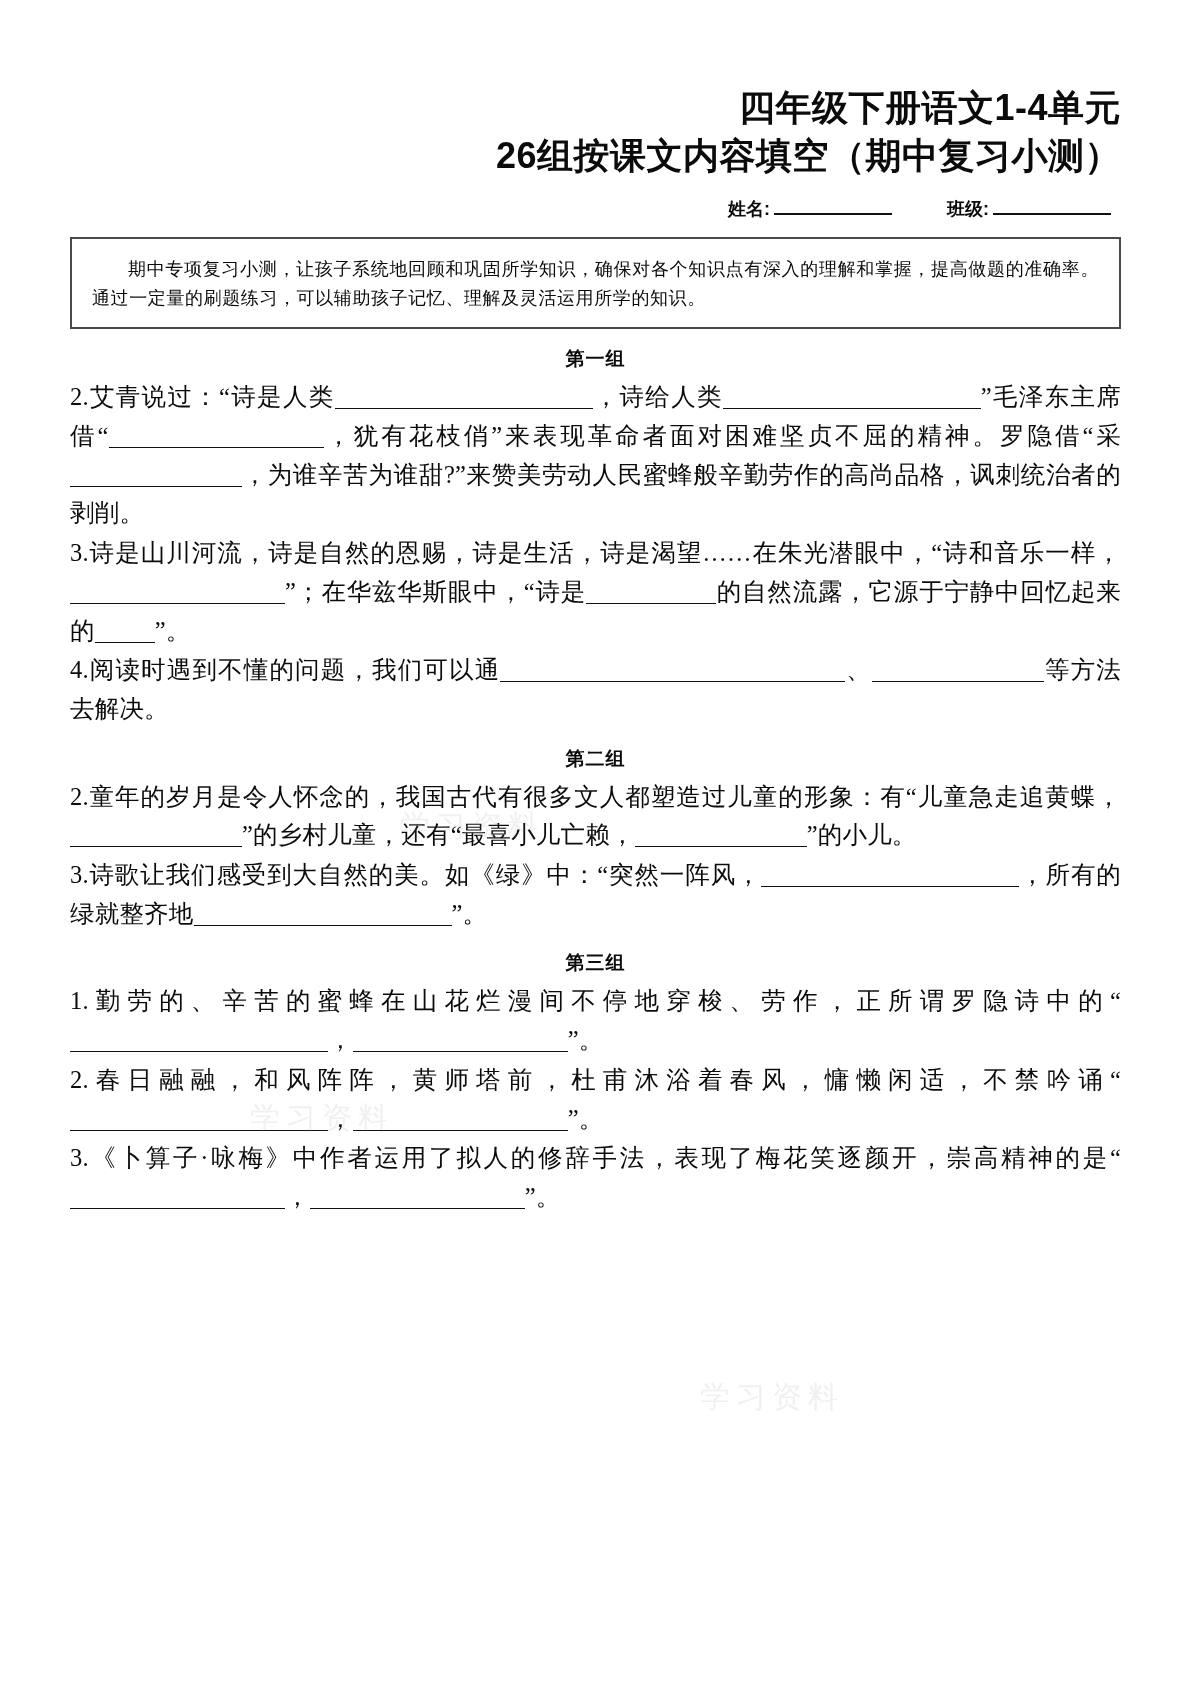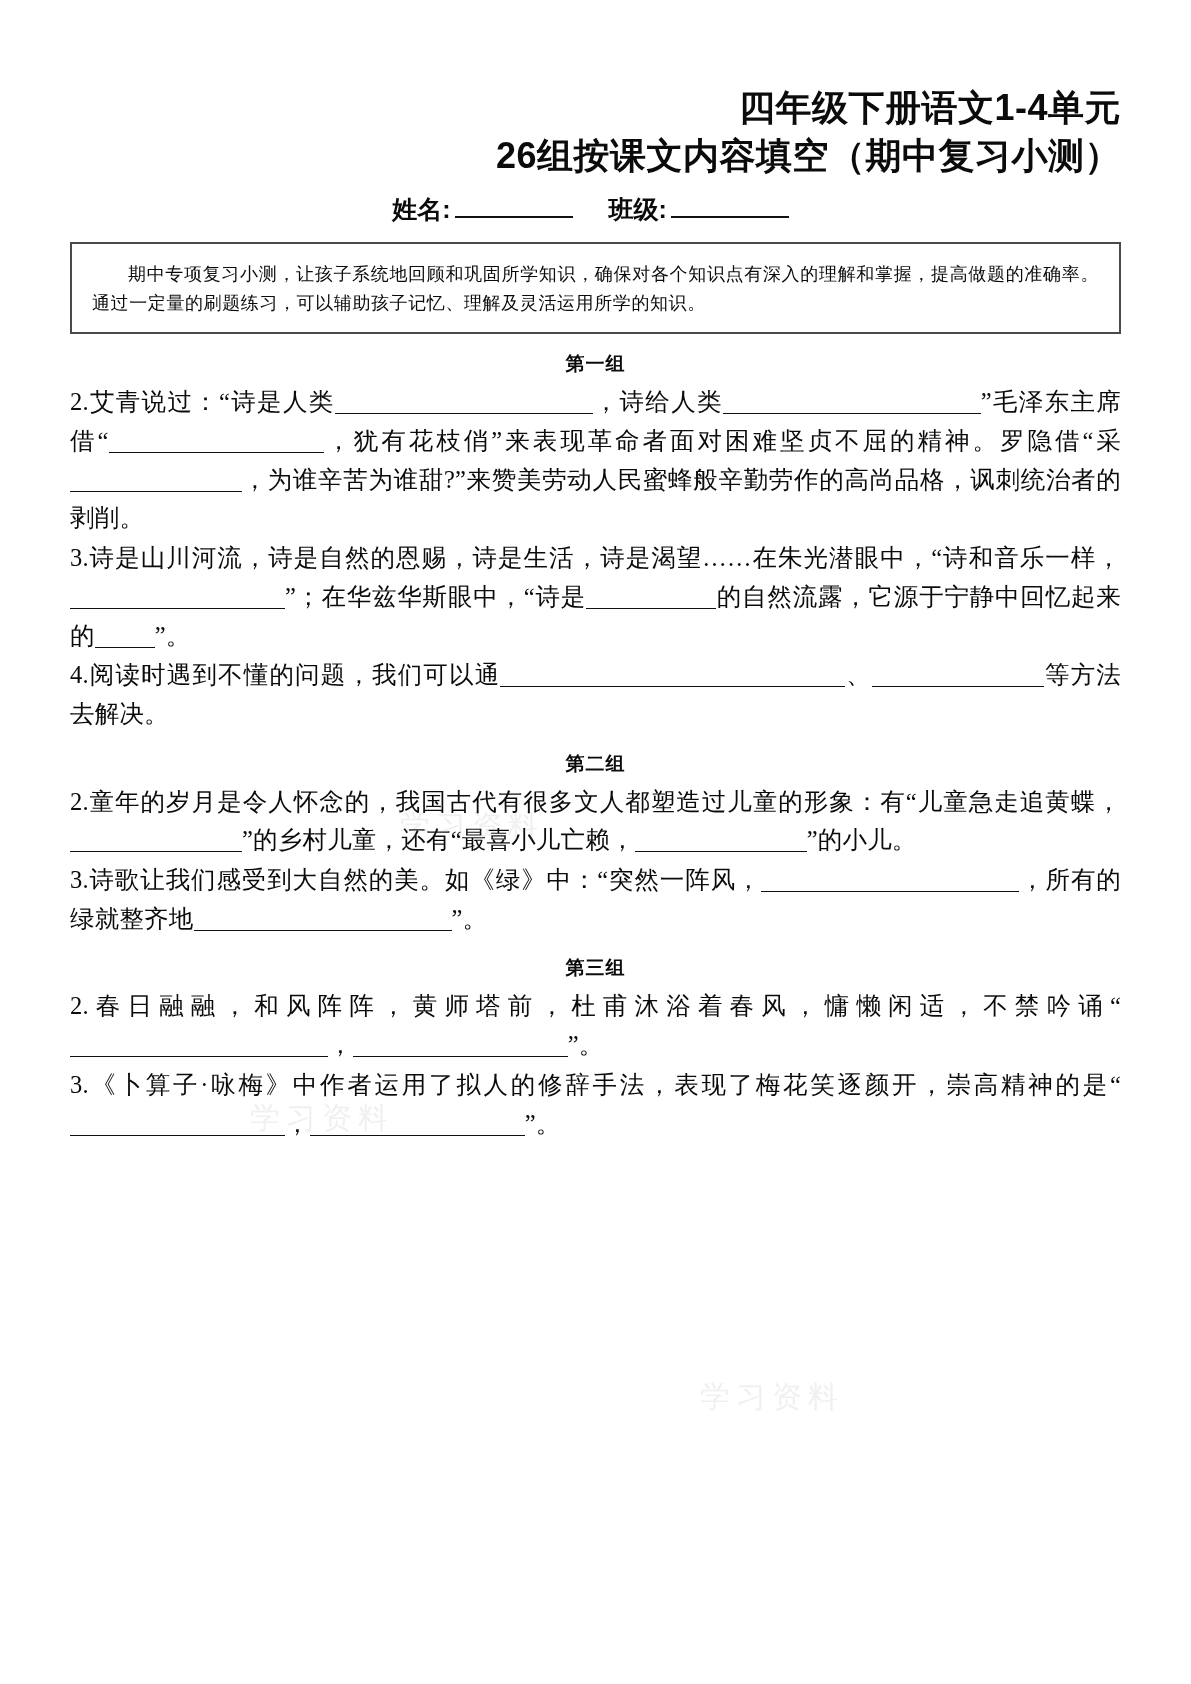--- a/index.html
+++ b/index.html
@@ -31,28 +31,28 @@
     font-size: 36px;
     line-height: 1.32;
     letter-spacing: 0.5px;
     margin-top: 22px;
   }
   .title-line-2 { white-space: nowrap; }
 
   
   .namerow {
     display: flex;
-    justify-content: center;
+    justify-content: flex-end;
     align-items: baseline;
-    gap: 36px;
+    gap: 55px;
     margin-top: 14px;
     padding-right: 10px;
     font-family: "Liberation Sans", "DejaVu Sans", sans-serif;
     font-weight: bold;
-    font-size: 25px;
+    font-size: 18px;
   }
   .namefield { display: inline-flex; align-items: baseline; }
   .namefield .blank {
     display: inline-block;
     width: 118px;
     border-bottom: 2px solid #111;
     margin-left: 4px;
     height: 20px;
   }
 
@@ -153,18 +153,19 @@
         <div class="q"><span>3.</span><span>诗是山川河流，诗是自然的恩赐，诗是生活，诗是渴望……在朱光潜眼中，“诗和音乐一样，</span><span class="blk b-xl"></span><span>”；在华兹华斯眼中，“诗是</span><span class="blk b-md"></span><span>的自然流露，它源于宁静中回忆起来的</span><span class="blk b-xs"></span><span>”。</span></div>
         <div class="q"><span>4.</span><span>阅读时遇到不懂的问题，我们可以通</span><span class="blk b-xl"></span><span></span><span class="blk b-md"></span><span>、</span><span class="blk b-lg"></span><span>等方法去解决。</span></div>
       </div>
       <div class="group-head">第二组</div>
       <div class="qlist">
         <div class="q"><span>2.</span><span>童年的岁月是令人怀念的，我国古代有很多文人都塑造过儿童的形象：有“儿童急走追黄蝶，</span><span class="blk b-lg"></span><span>”的乡村儿童，还有“最喜小儿亡赖，</span><span class="blk b-lg"></span><span>”的小儿。</span></div>
         <div class="q"><span>3.</span><span>诗歌让我们感受到大自然的美。如《绿》中：“突然一阵风，</span><span class="blk b-2xl"></span><span>，所有的绿就整齐地</span><span class="blk b-2xl"></span><span>”。</span></div>
       </div>
       <div class="group-head">第三组</div>
       <div class="qlist">
+        <div class="q"><span>1.</span><span>勤劳的、辛苦的蜜蜂在山花烂漫间不停地穿梭、劳作，正所谓罗隐诗中的“</span><span class="blk b-2xl"></span><span>，</span><span class="blk b-xl"></span><span>”。</span></div>
         <div class="q"><span>2.</span><span>春日融融，和风阵阵，黄师塔前，杜甫沐浴着春风，慵懒闲适，不禁吟诵“</span><span class="blk b-2xl"></span><span>，</span><span class="blk b-xl"></span><span>”。</span></div>
         <div class="q"><span>3.</span><span>《卜算子·咏梅》中作者运用了拟人的修辞手法，表现了梅花笑逐颜开，崇高精神的是“</span><span class="blk b-xl"></span><span>，</span><span class="blk b-xl"></span><span>”。</span></div>
       </div>
     </div>
 
 </div>
 
 </body></html>

